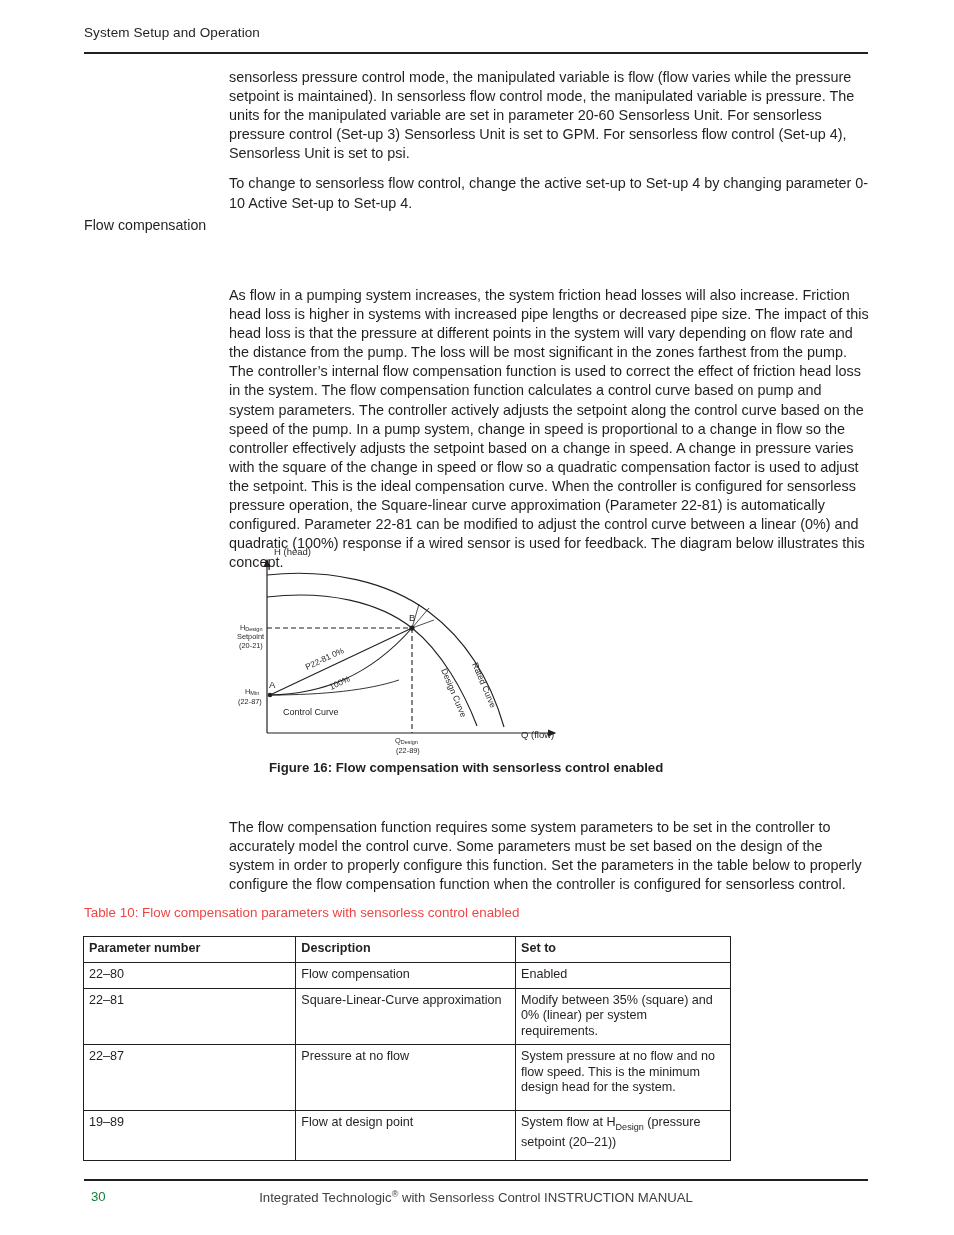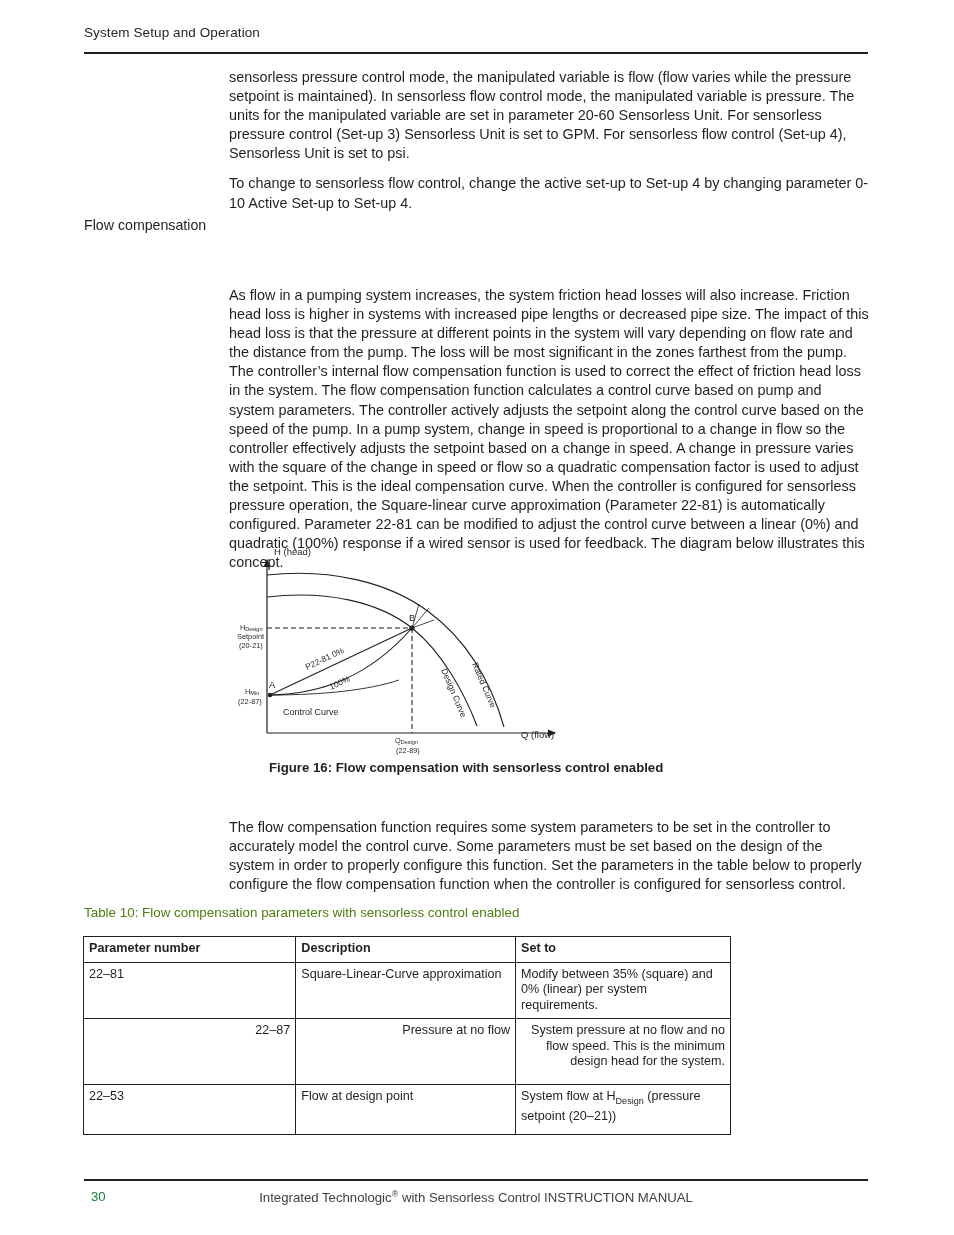--- a/index.html
+++ b/index.html
@@ -76,21 +76,21 @@
     color: #231f20;
     padding-left: 40px;
   }
 
   
   .table-caption {
     position: absolute;
     left: 84px;
     top: 905px;
     font-size: 13.4px;
-    color: #4d7c0f;
+    color: #ef4444;
   }
 
   
   .param-table {
     position: absolute;
     left: 83px;
     top: 936px;
     width: 648px;
     border-collapse: collapse;
     font-size: 12.6px;
@@ -102,21 +102,21 @@
     text-align: left;
     vertical-align: top;
     padding: 4px 5px 5px 5px;
     line-height: 15.5px;
   }
   .param-table th { font-weight: bold; }
   .col-param { width: 262px; }
   .col-desc  { width: 265px; }
   .col-setto { width: 259px; }
   .r-tall-1 td { height: 40px; }
-  .r-tall-2 td { height: 56px; text-align: right; }
+  .r-tall-2 td { height: 56px; }
   .r-tall-3 td { height: 40px; }
   .r-short td { height: 16px; }
 
   sub { font-size: 0.72em; }
 
   
   .footer-rule {
     position: absolute;
     left: 84px;
     top: 1179px;
@@ -241,32 +241,37 @@
 
   <table class="param-table">
     <thead>
       <tr>
         <th class="col-param">Parameter number</th>
         <th class="col-desc">Description</th>
         <th class="col-setto">Set to</th>
       </tr>
     </thead>
     <tbody>
+      <tr class="r-short">
+        <td>22–80</td>
+        <td>Flow compensation</td>
+        <td>Enabled</td>
+      </tr>
       <tr class="r-tall-1">
         <td>22–81</td>
         <td>Square-Linear-Curve approximation</td>
         <td>Modify between 35% (square) and 0% (linear) per system requirements.</td>
       </tr>
       <tr class="r-tall-2">
         <td>22–87</td>
         <td>Pressure at no flow</td>
         <td>System pressure at no flow and no flow speed. This is the minimum design head for the system.</td>
       </tr>
       <tr class="r-tall-3">
-        <td>22–53</td>
+        <td>19–89</td>
         <td>Flow at design point</td>
         <td><span>System flow at H</span><sub>Design</sub><span> (pressure setpoint (20–21))</span></td>
       </tr>
     </tbody>
   </table>
 
   <div class="footer-rule"></div>
   <div class="footer-page">30</div>
   <div class="footer-title"><span>Integrated Technologic</span><sup>®</sup><span> with Sensorless Control INSTRUCTION MANUAL</span></div>
 

